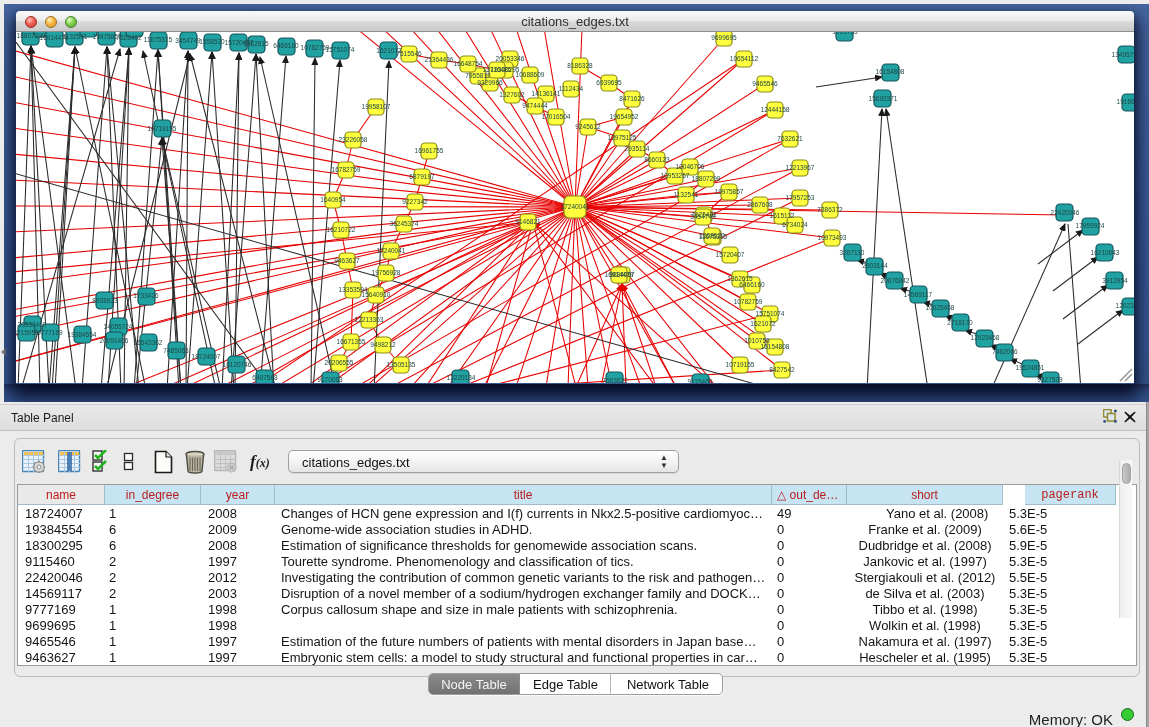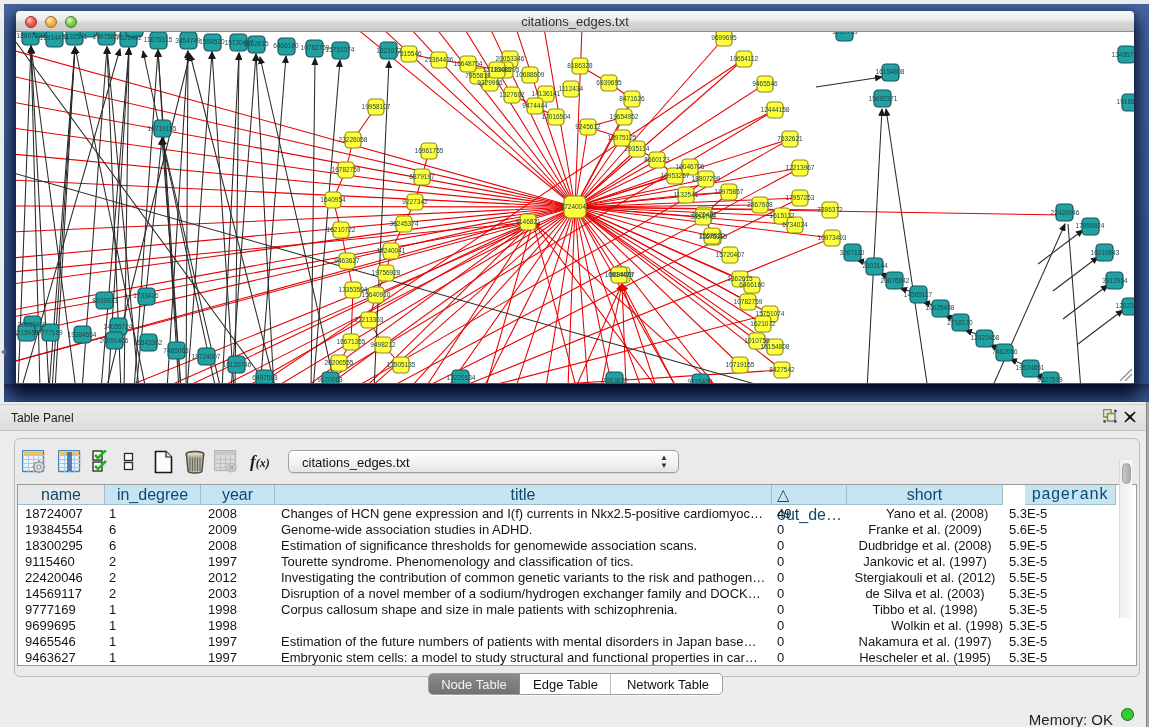--- a/index.html
+++ b/index.html
@@ -42,21 +42,21 @@
 .ic{position:absolute;top:11px;}
 #drop{position:absolute;left:273px;top:11px;width:391px;height:23px;border:1px solid #a0a0a0;
   border-radius:5px;background:linear-gradient(180deg,#ffffff 0%,#f1f1f1 60%,#e4e4e4 100%);
   box-shadow:0 1px 1px rgba(0,0,0,.08);}
 #drop .txt{position:absolute;left:13px;top:4px;font-size:13px;color:#111;}
 #drop .arr{position:absolute;right:10px;top:3px;font-size:8px;color:#333;line-height:8px;}
 
 #tbl{position:absolute;left:2px;top:45px;width:1120px;height:182px;background:#fff;
   border:1px solid #9b9b9b;overflow:hidden;}
 .hc{position:absolute;top:0;height:20px;background:#c7e4f3;border-right:1px solid #9fbecd;
-  border-bottom:1px solid #9fbecd;font-size:16px;color:#0c4a6e;text-align:center;line-height:20px;}
+  border-bottom:1px solid #9fbecd;font-size:12px;color:#b91c1c;text-align:center;line-height:20px;}
 .row{position:absolute;left:0;width:1100%;height:16px;font-size:13px;color:#141414;white-space:nowrap;}
 .row span{position:absolute;top:0;}
 #vsb{position:absolute;left:1104px;top:21px;width:13px;height:158px;
   background:linear-gradient(90deg,#efefef,#f9f9f9);border-left:1px solid #d8d8d8;}
 #vsb .th{position:absolute;left:2px;top:3px;width:9px;height:21px;border-radius:5px;
   background:linear-gradient(90deg,#c9c9c9,#ababab);border:1px solid #a0a0a0;}
 
 #tabs{position:absolute;left:428px;top:242px;width:295px;height:22px;
   border:1px solid #9e9e9e;border-radius:5px;background:#fff;overflow:hidden;
   box-shadow:0 1px 1px rgba(255,255,255,.8);}
@@ -716,21 +716,21 @@
           <span style="left:263px">Corpus callosum shape and size in male patients with schizophrenia.</span>
           <span style="left:759px">0</span>
           <span style="left:829px;width:156px;text-align:center">Tibbo et al. (1998)</span>
           <span style="left:991px">5.3E-5</span>
         </div>
         <div class="row" style="top:133px">
           <span style="left:7px">9699695</span>
           <span style="left:91px">1</span>
           <span style="left:190px">1998</span>
           <span style="left:759px">0</span>
-          <span style="left:829px;width:156px;text-align:right">Wolkin et al. (1998)</span>
+          <span style="left:829px;width:156px;text-align:center">Wolkin et al. (1998)</span>
           <span style="left:991px">5.3E-5</span>
         </div>
         <div class="row" style="top:149px">
           <span style="left:7px">9465546</span>
           <span style="left:91px">1</span>
           <span style="left:190px">1997</span>
           <span style="left:263px">Estimation of the future numbers of patients with mental disorders in Japan base…</span>
           <span style="left:759px">0</span>
           <span style="left:829px;width:156px;text-align:center">Nakamura et al. (1997)</span>
           <span style="left:991px">5.3E-5</span>

